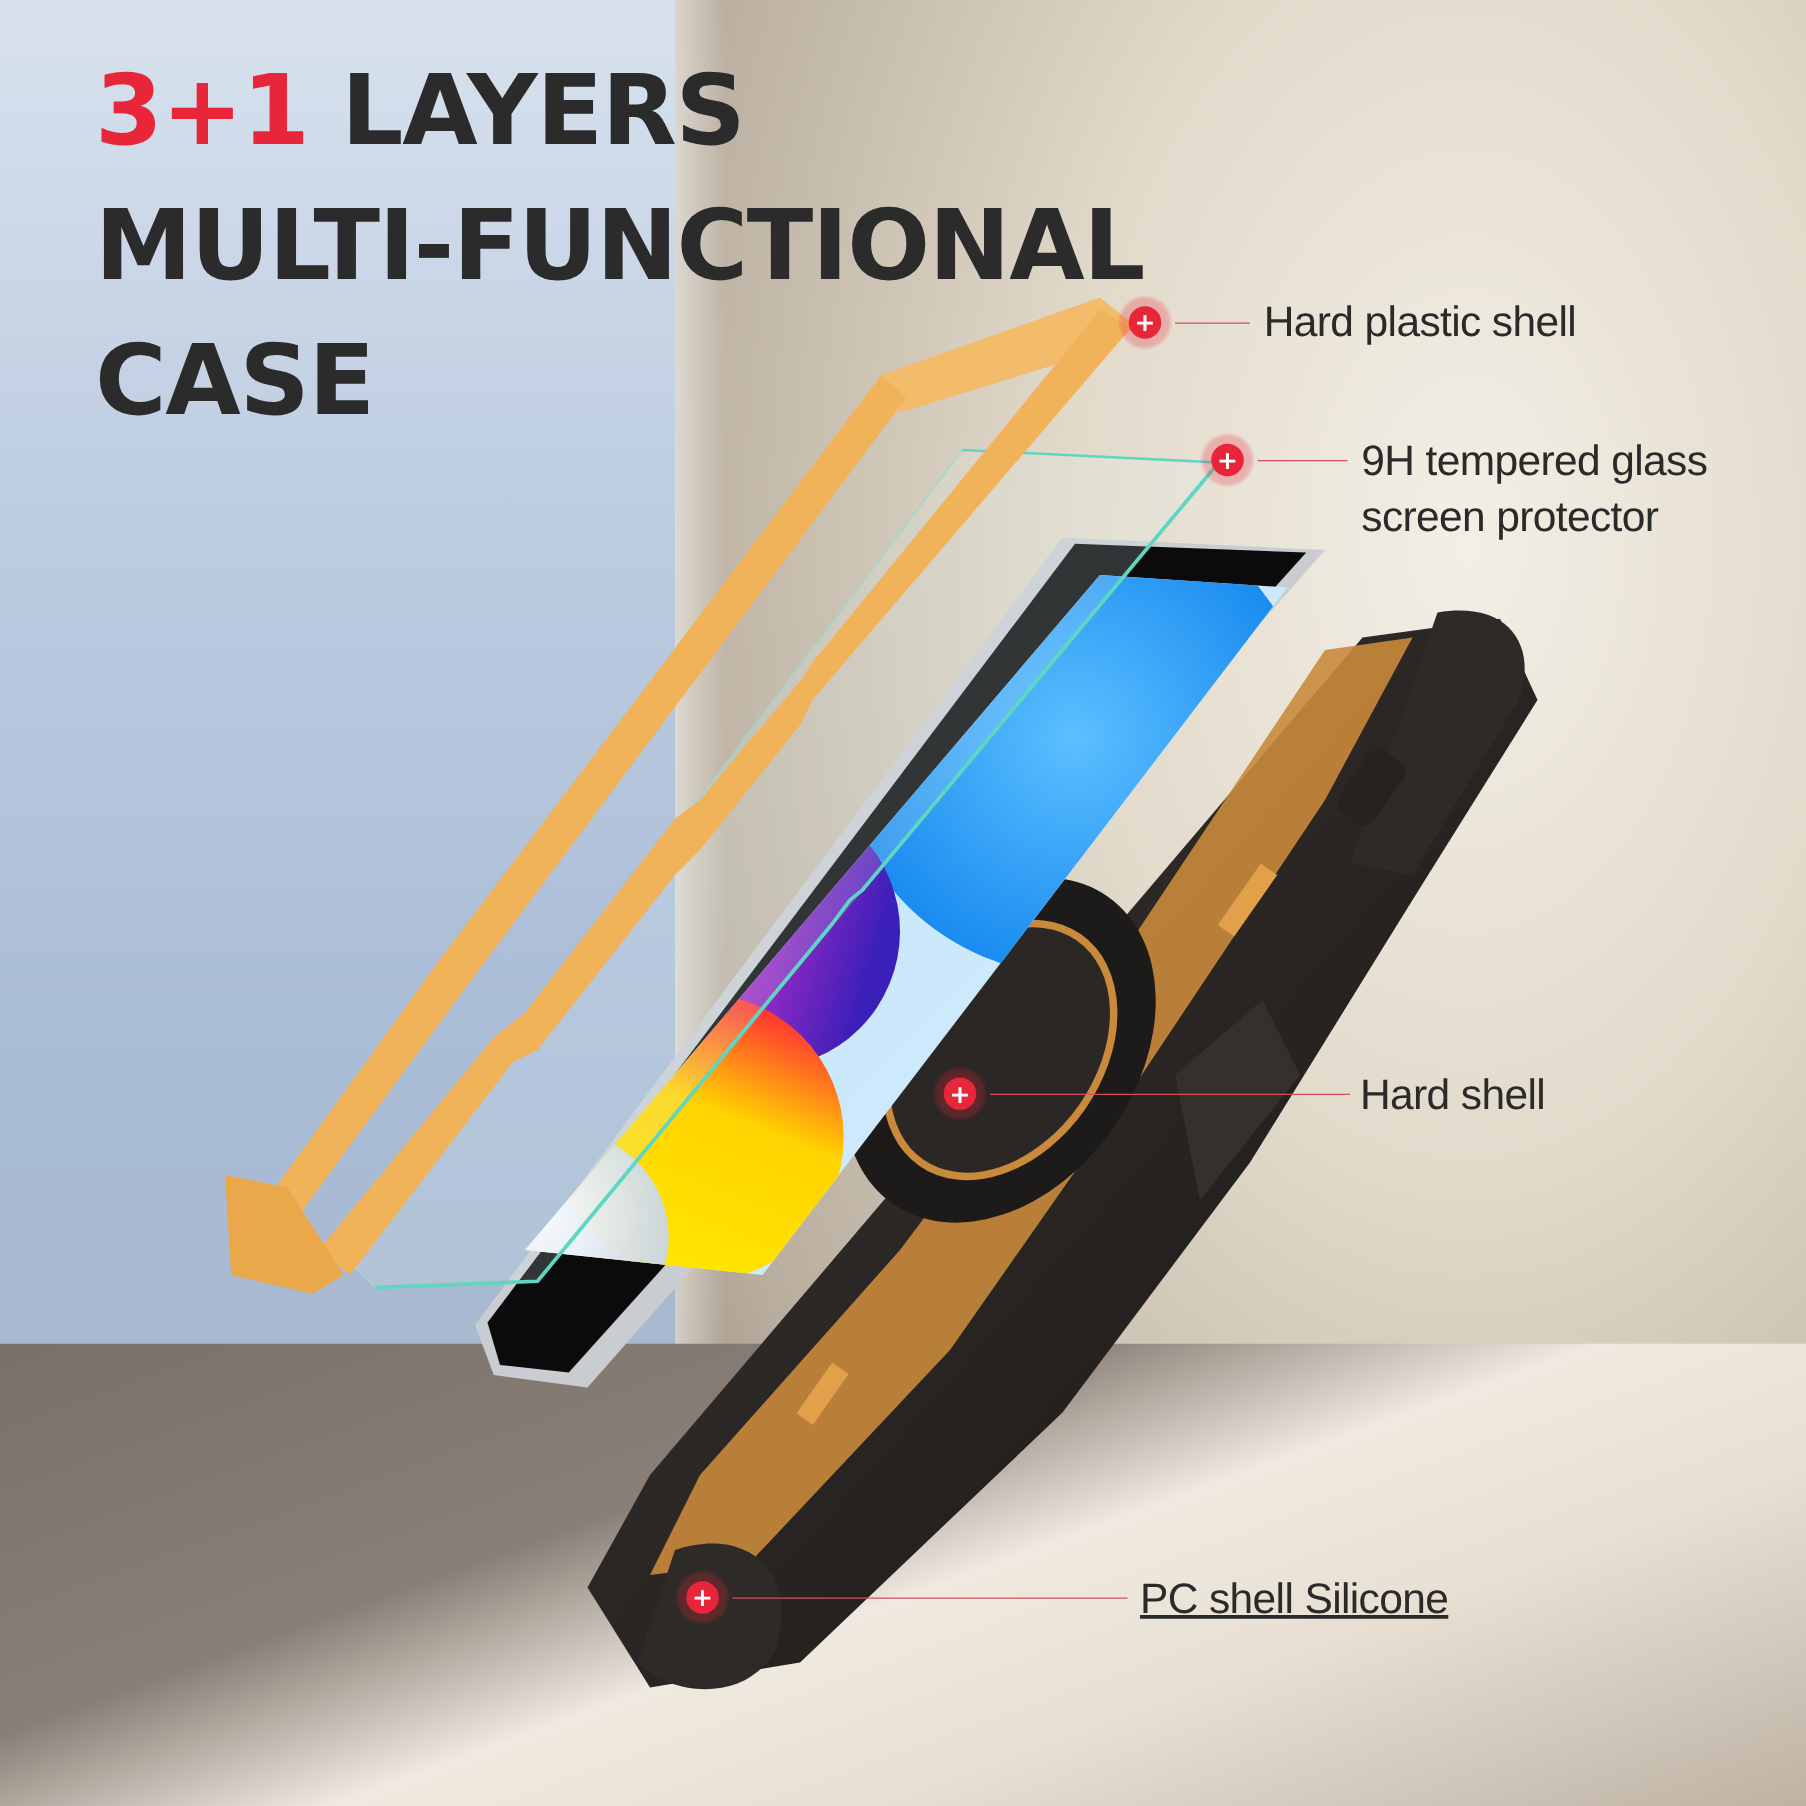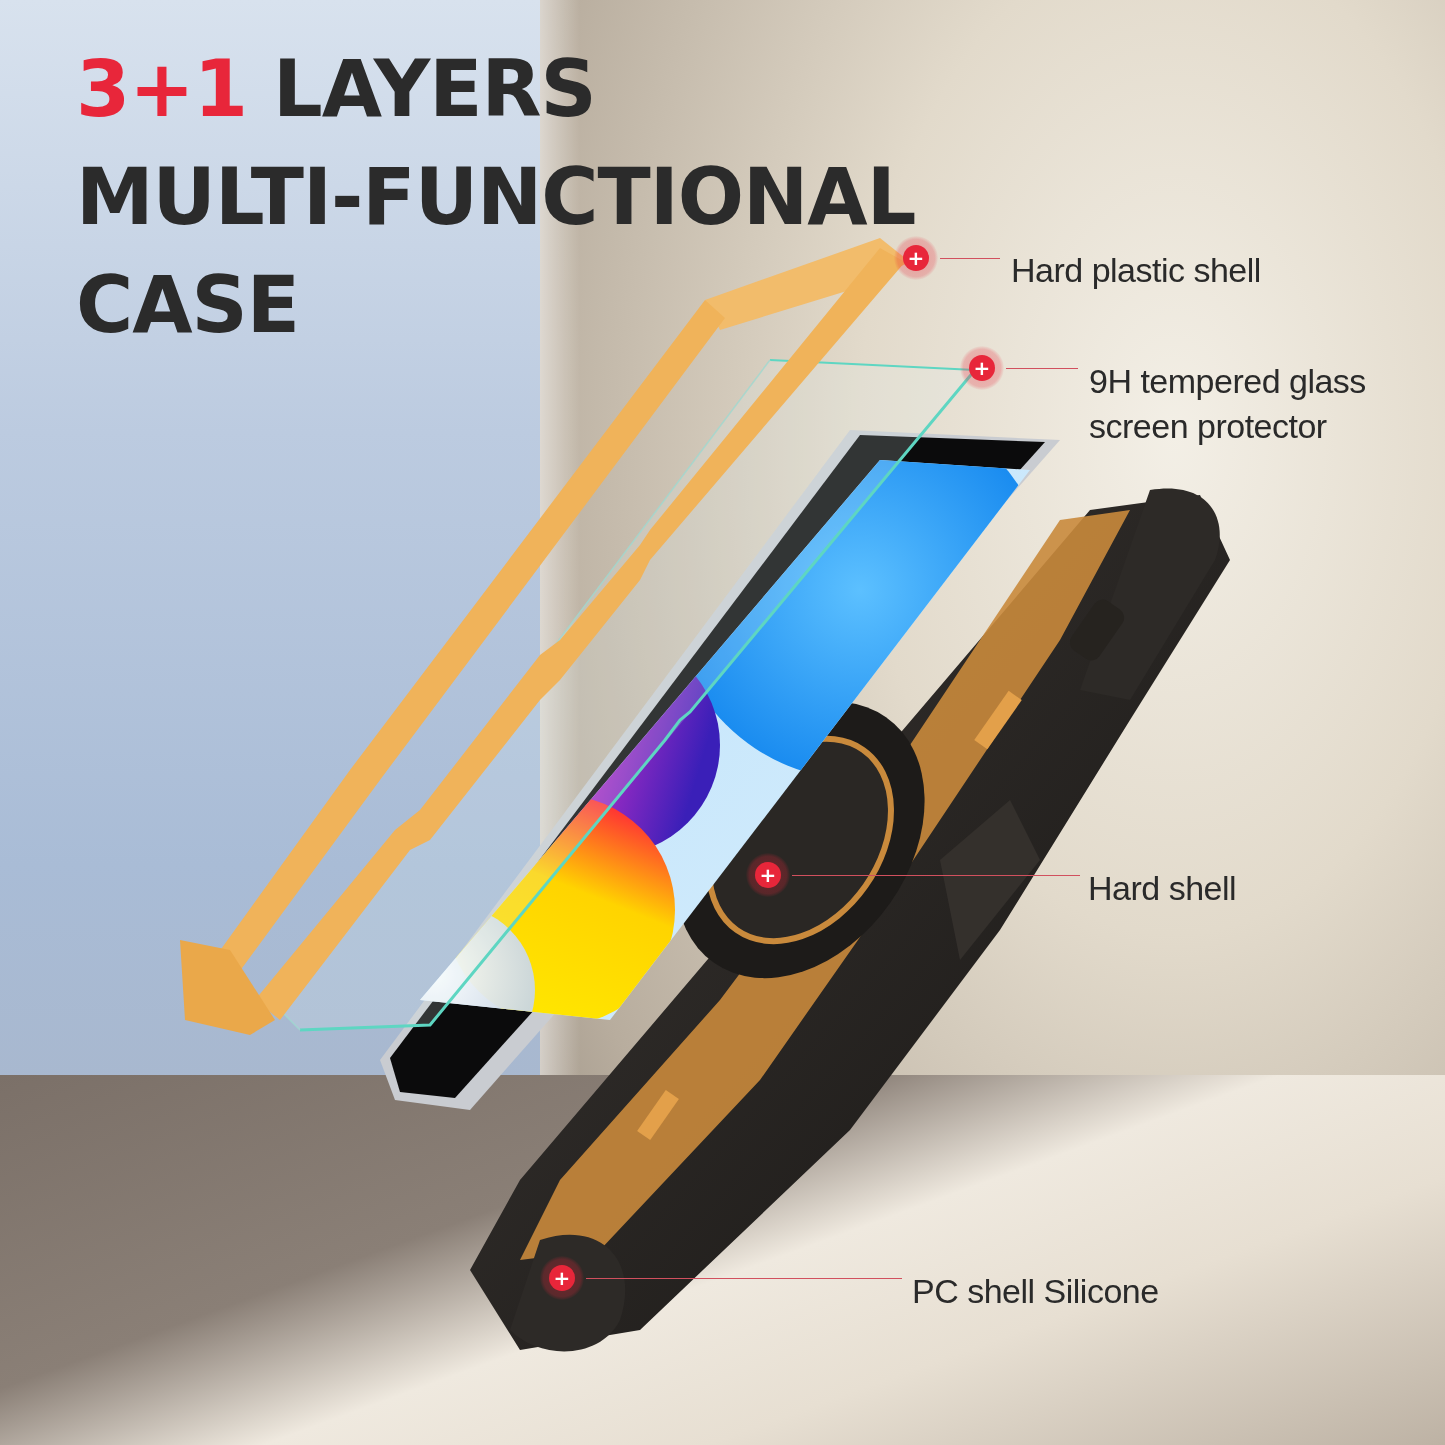--- a/index.html
+++ b/index.html
@@ -18,21 +18,21 @@
   .headline .line { display:block; font-size:78px; height:108px; }
   .headline .accent { color:#e8263a;margin-top:28px; }
 
   .product { position:absolute; left:0; top:0; width:1445px; height:1445px; }
   .marker { position:absolute; width:44px; height:44px; border-radius:50%;
     background: radial-gradient(circle, rgba(232,38,58,0.35) 0%, rgba(232,38,58,0.25) 60%, rgba(232,38,58,0) 72%);
     display:flex; align-items:center; justify-content:center; }
   .marker .dot { width:26px; height:26px; border-radius:50%; background:#e8263a; color:#fff;
     font-weight:bold; font-size:20px; line-height:26px; text-align:center; }
   .leader { position:absolute; height:1px; background:#d1505e; }
-  .label { position:absolute; font-family:"Liberation Sans", sans-serif; font-size:34px; color:#2a2a2a; line-height:1.3; white-space:nowrap; letter-spacing:-0.5px;margin-top:12px; }
+  .label { position:absolute; font-family:"Liberation Sans", sans-serif; font-size:34px; color:#2a2a2a; line-height:1.3; white-space:nowrap; letter-spacing:-0.5px; }
 </style>
 </head>
 <body>
 
 <div class="bg">
   <div class="bg-blue"></div>
   <div class="bg-wall"></div>
   <div class="bg-wall-edge"></div>
   <div class="bg-floor"></div>
 </div>
@@ -145,14 +145,14 @@
   </div>
   <div class="leader" style="left:792px; top:875px; width:288px;"></div>
   <div class="label" style="left:1088px; top:854px;">Hard shell</div>
 </div>
 
 <div>
   <div class="marker" style="left:540px; top:1256px;">
     <span class="dot">+</span>
   </div>
   <div class="leader" style="left:586px; top:1278px; width:316px;"></div>
-  <div class="label" style="left:912px; top:1257px;">PC shell Silicone</div>
+  <div class="label" style="left:912px; top:1257px;text-decoration:underline;">PC shell Silicone</div>
 </div>
 
 </body></html>

